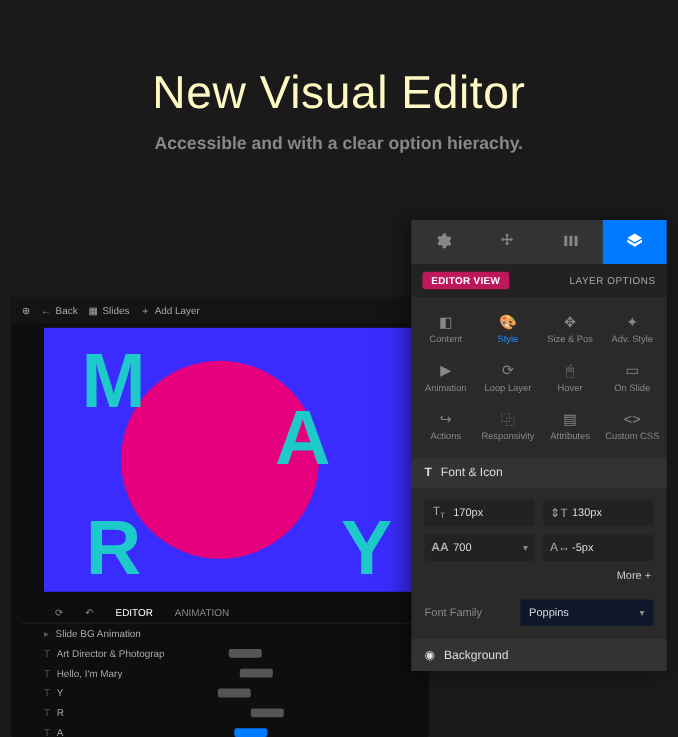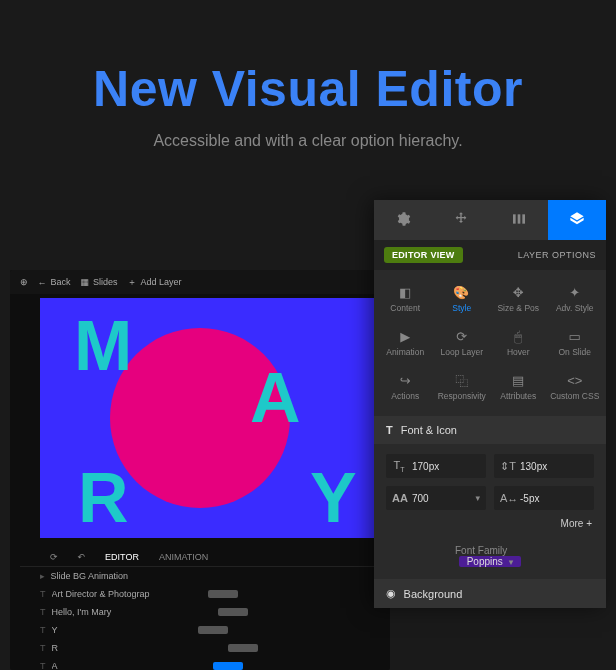--- a/index.html
+++ b/index.html
@@ -13,30 +13,30 @@
     color: #ccc;
   }
   .headline {
     position: absolute;
     top: 60px;
     left: 0;
     right: 0;
     text-align: center;
   }
   .headline h1 {
-    font-size: 50px;
-    font-weight: 700;
-    color: #3b82f6;
+    font-size: 42px;
+    font-weight: 400;
+    color: #fef9c3;
     letter-spacing: 0.5px;
   }
   .headline p {
     margin-top: 14px;
     font-size: 16px;
     color: #888;
-    font-weight: 400;
+    font-weight: 700;
   }
 
   
   .editor-mock {
     position: absolute;
     left: 10px;
     top: 270px;
     width: 380px;
     height: 400px;
     background: #0e0e0e;
@@ -136,21 +136,21 @@
 
   .sub-tabs {
     height: 30px;
     display: flex;
     align-items: center;
     justify-content: space-between;
     padding: 0 10px;
     background: #222;
   }
   .badge {
-    background: #4d7c0f;
+    background: #be185d;
     color: #fff;
     font-size: 9px;
     font-weight: 700;
     padding: 3px 8px;
     border-radius: 3px;
     letter-spacing: 0.3px;
   }
   .sub-tabs .right-label { font-size: 9px; color: #aaa; letter-spacing: 0.5px; }
 
   .option-grid {
@@ -204,27 +204,26 @@
     text-align: right;
     padding: 2px 14px 10px 0;
     font-size: 10px;
     color: #ccc;
     margin-left: 19px;
   }
   .field-row {
     display: flex;
     align-items: center;
     padding: 6px 12px;
-    gap: 0;
-    flex-direction: column;
+    gap: 17px;
   }
   .field-row .lbl { width: 70px; font-size: 10px; color: #888; }
   .field-row .input {
     flex: 1;
-    background: #4c1d95;
+    background: #0f172a;
     height: 24px;
     display: flex;
     align-items: center;
     padding: 0 8px;
     gap: 6px;
     border-radius: 2px;
     font-size: 10px;
     color: #ddd;
   }
   .swatch { width: 14px; height: 14px; background: #fff; }

